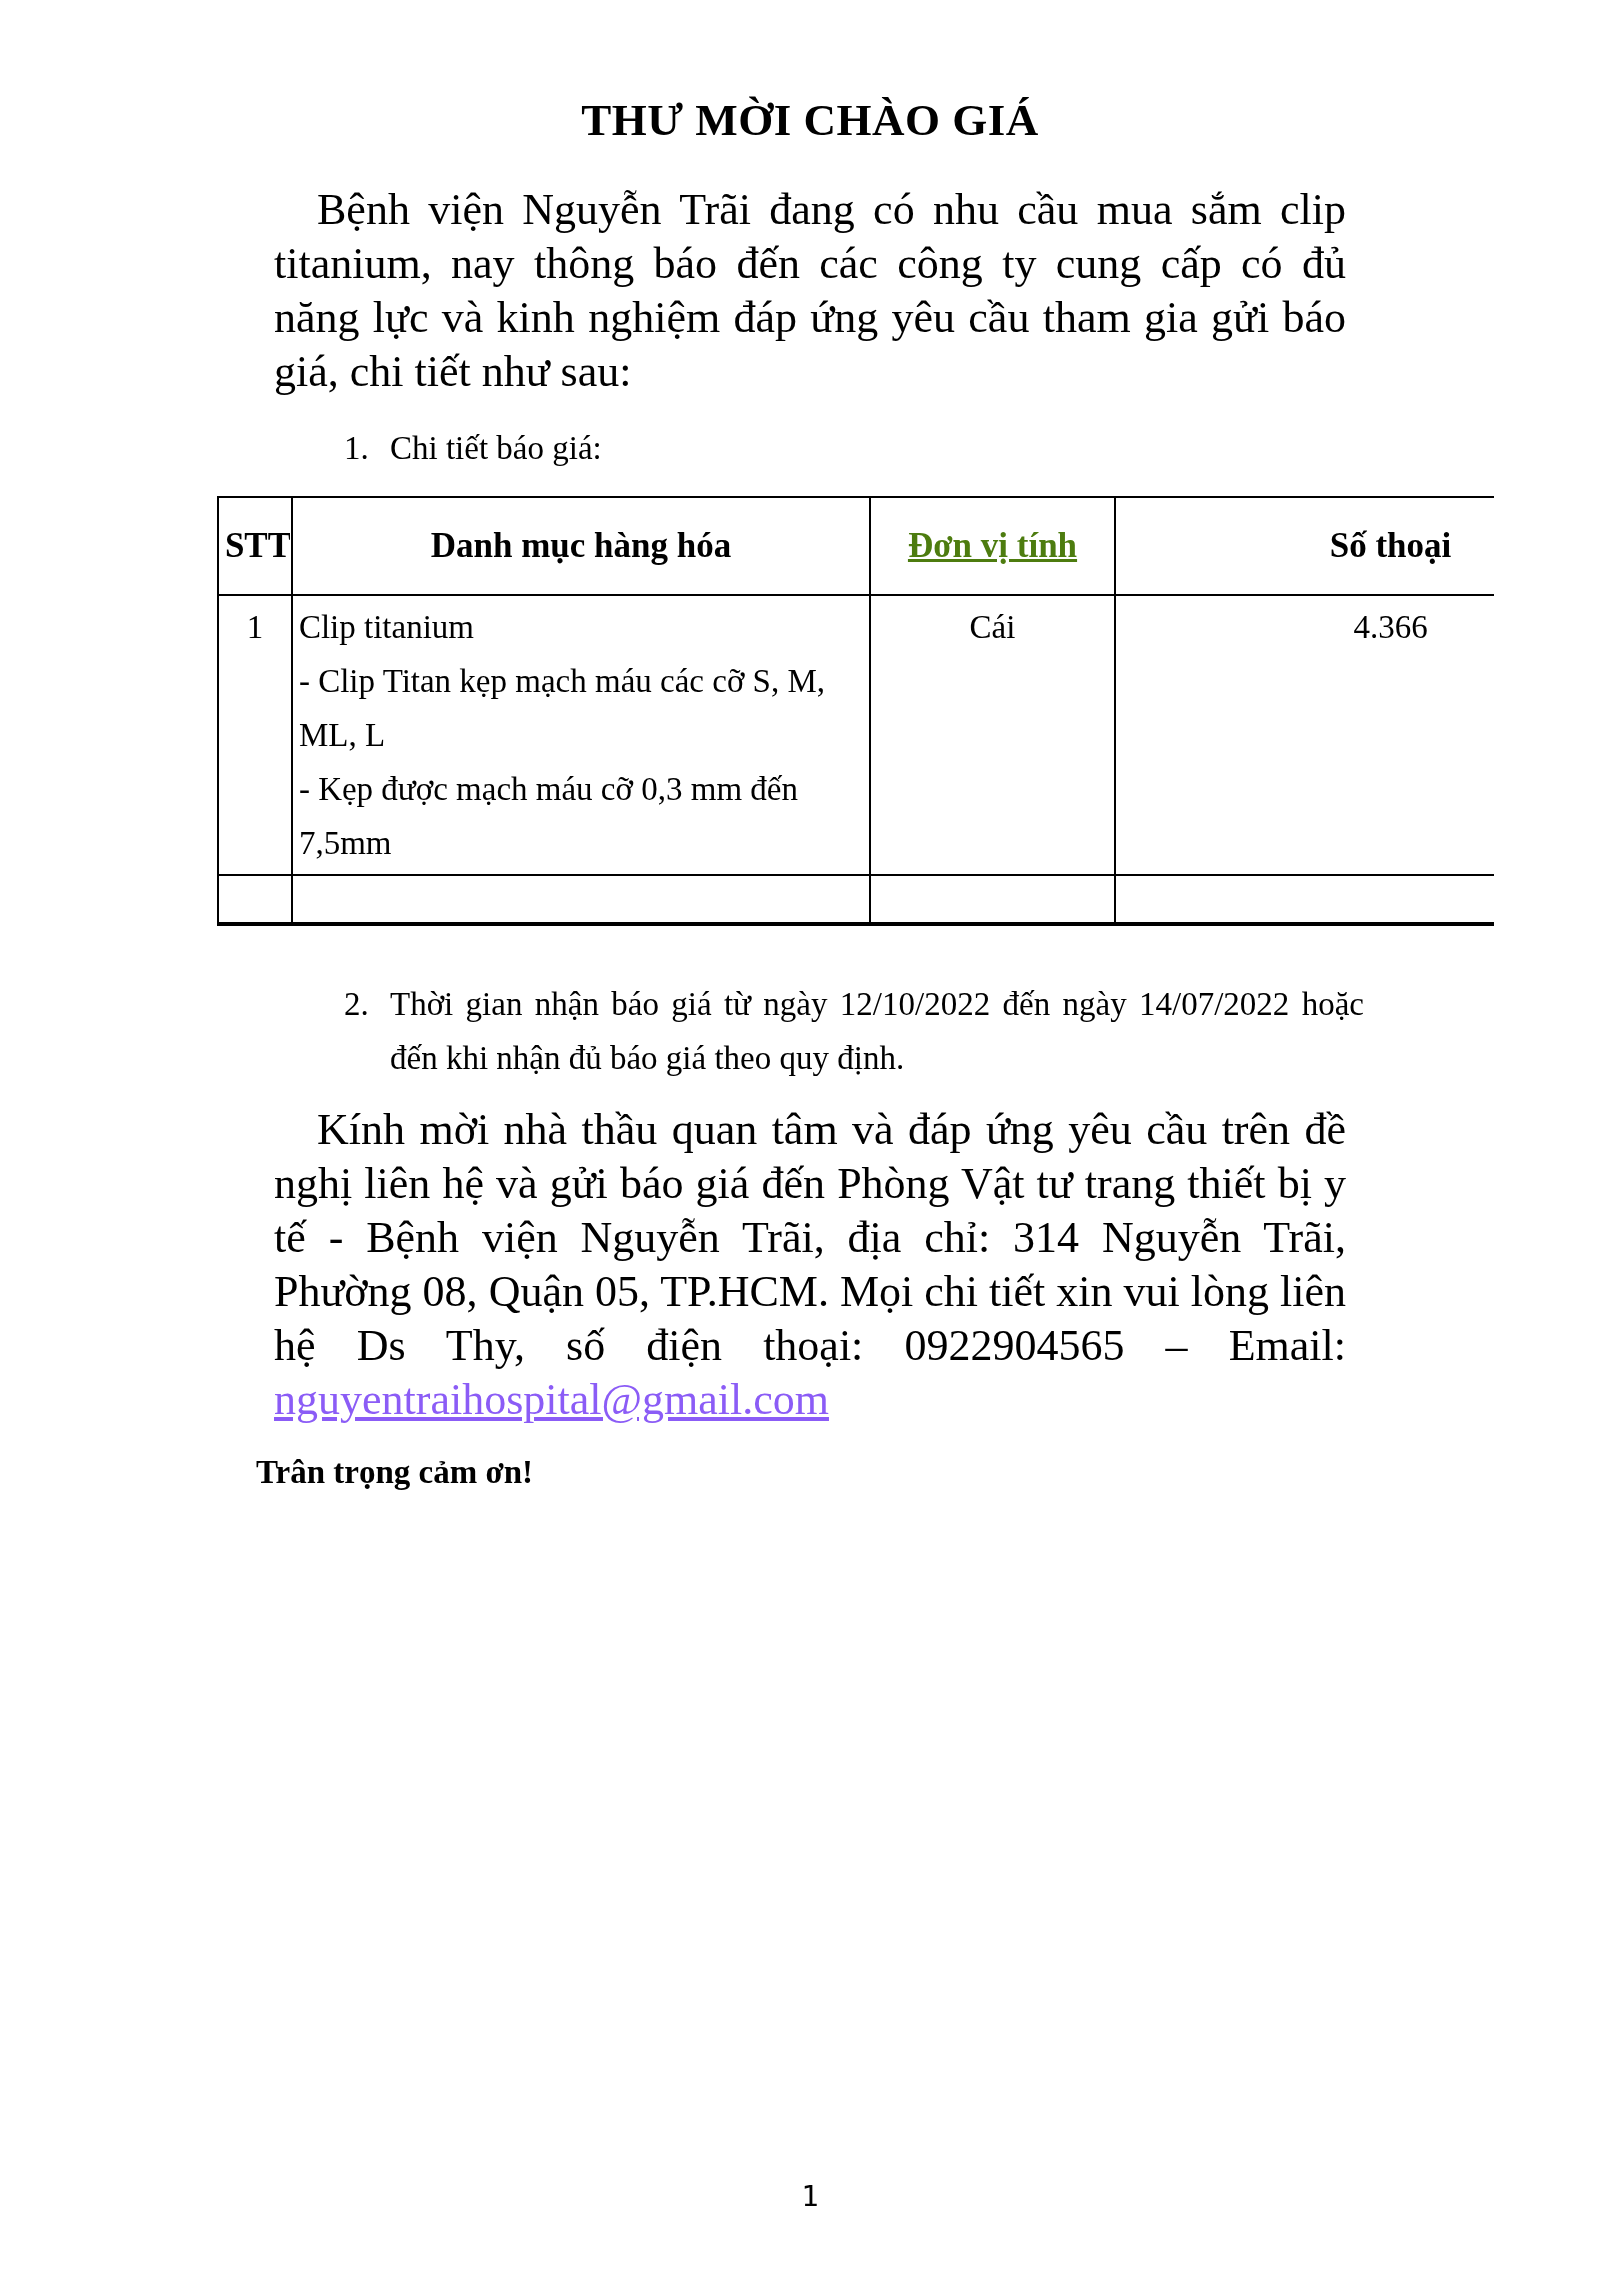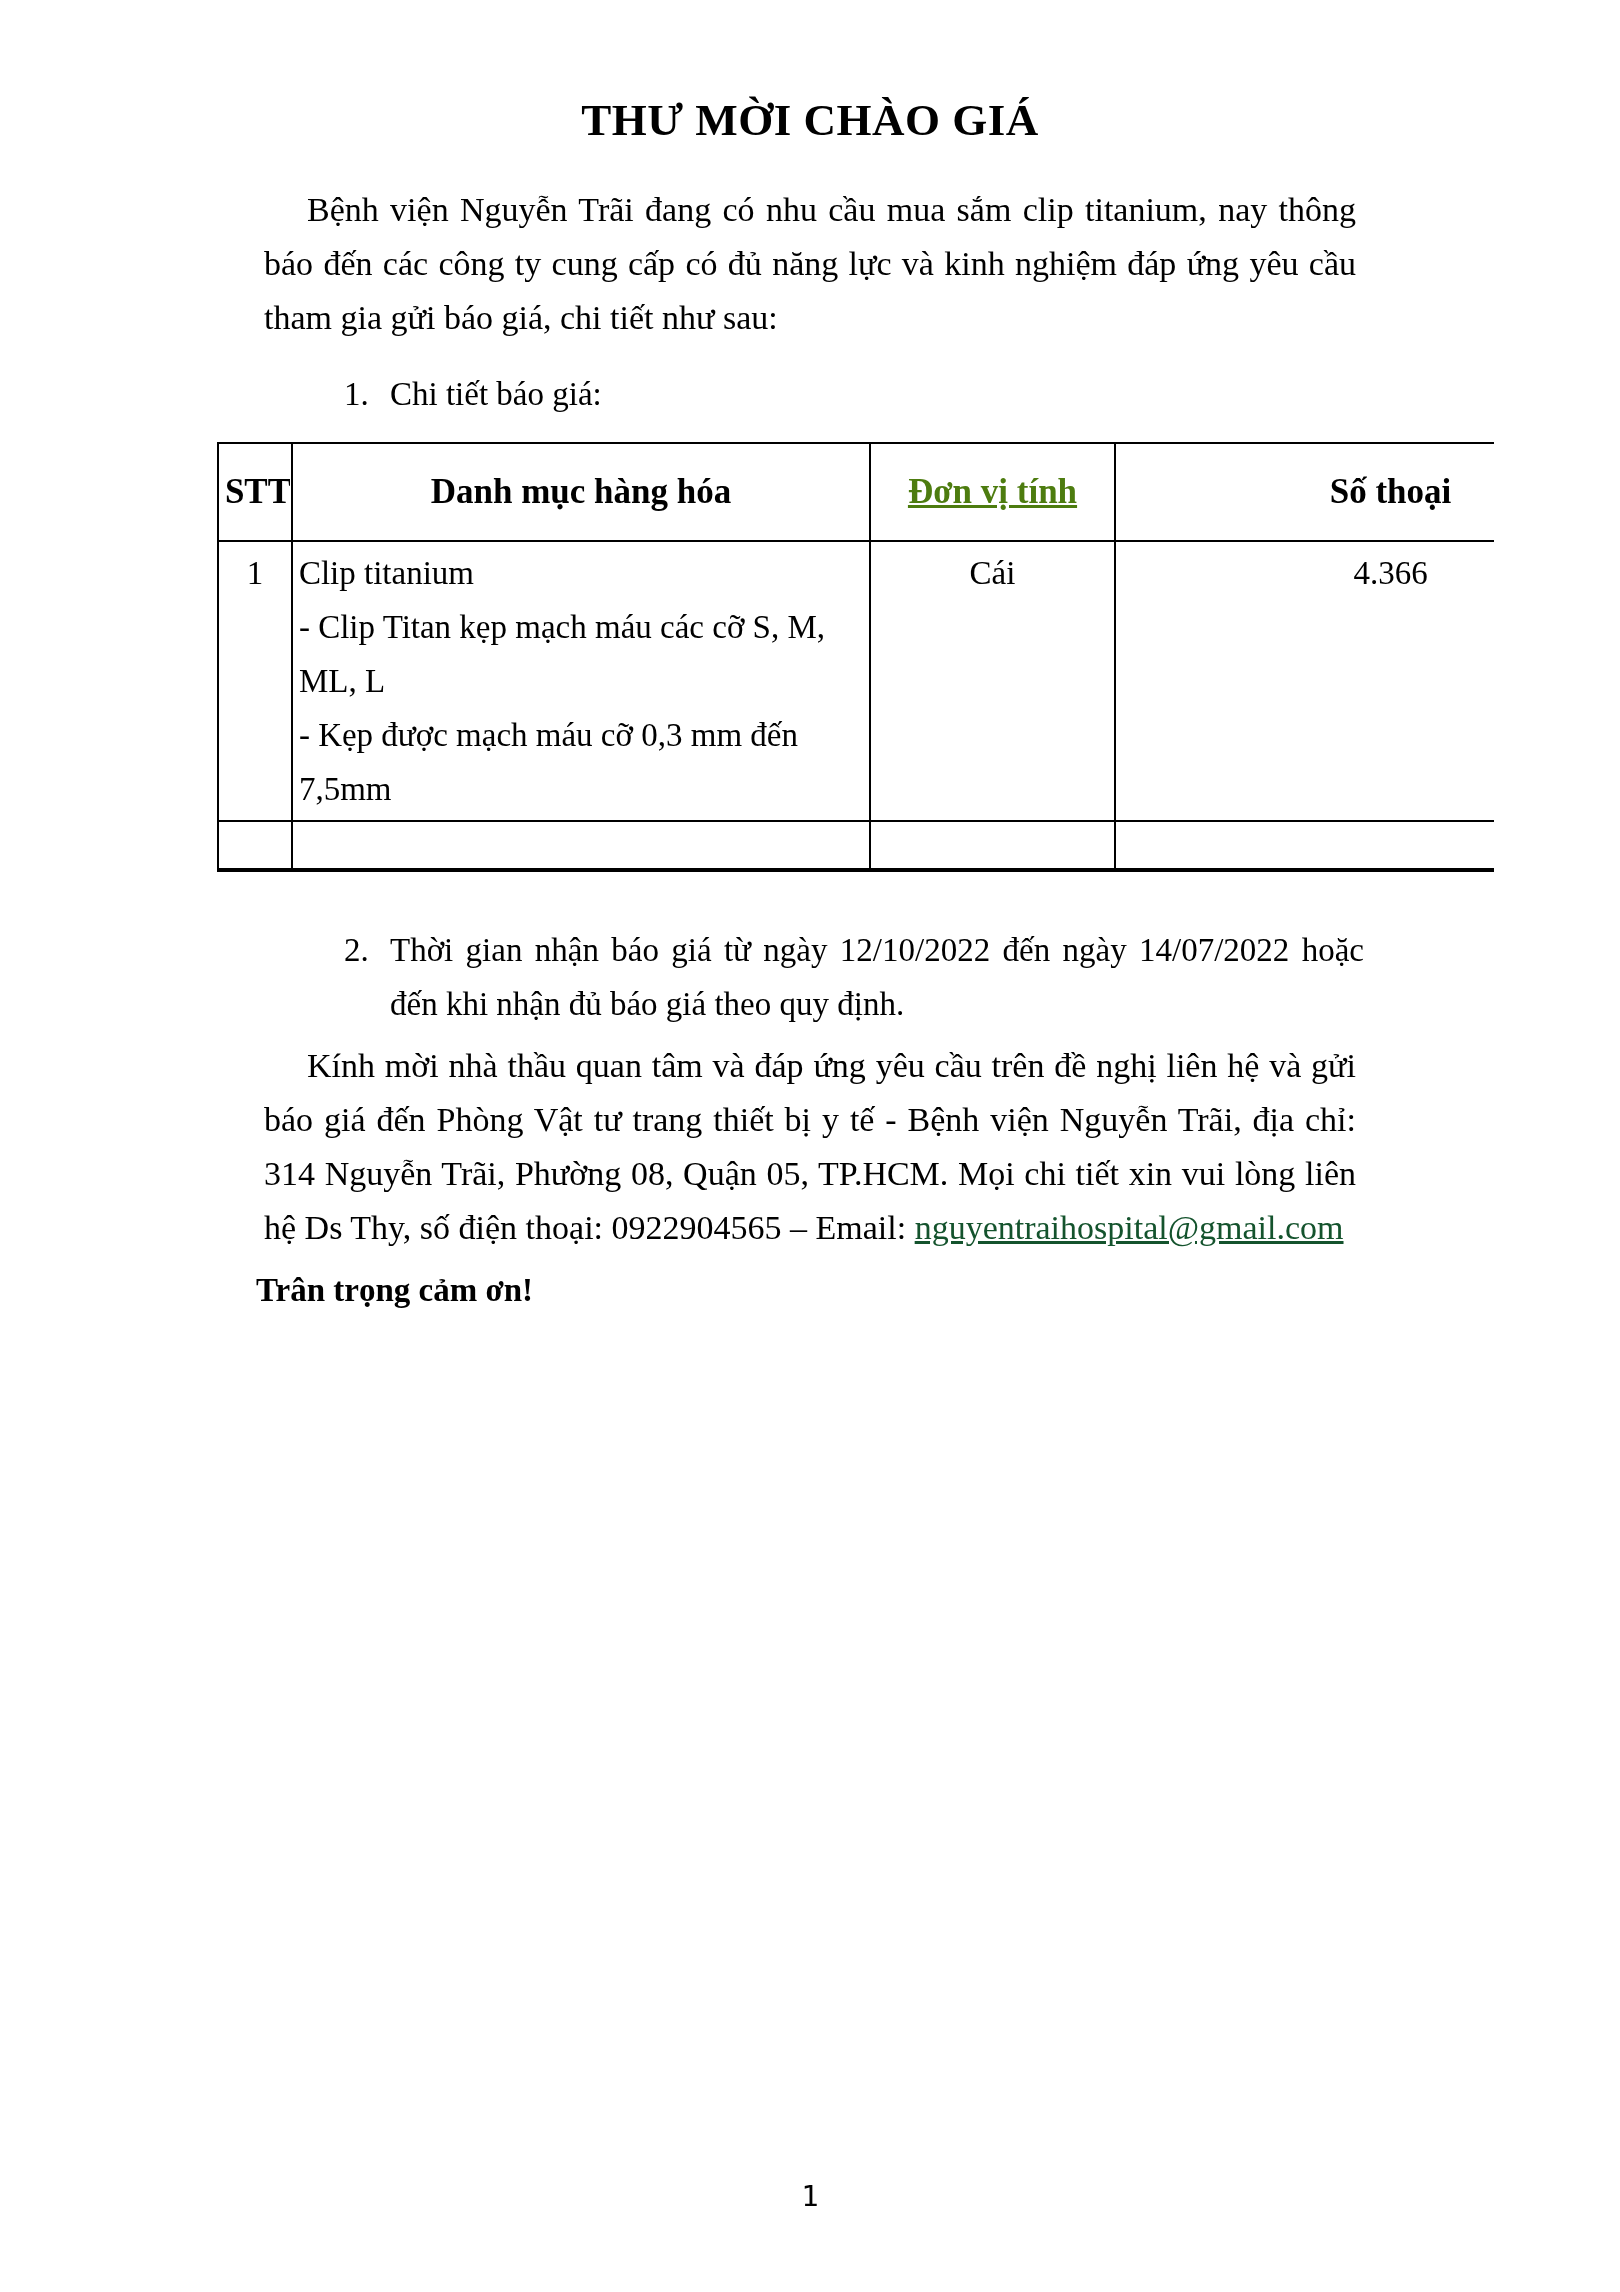--- a/index.html
+++ b/index.html
@@ -29,24 +29,24 @@
     margin: 0 0 37px 0;
   }
   .salutation {
     text-align: center;
     font-size: 36px;
     margin: 0 0 47px 0;
   }
   .salutation .greet-label { text-decoration: underline; }
   .salutation .recipient { font-weight: bold; }
   p.body-par {
-    font-size: 34px;
+    font-size: 44px;
     line-height: 54px;
     text-align: justify;
-    margin: 8px;
+    margin: 18px;
   }
   p.indent-first { text-indent: 43px; }
   .list-item {
     display: flex;
     margin-left: 88px;
     font-size: 33px;
     line-height: 54px;
     margin-top: 21.6px;
   }
   .list-item .num {
@@ -84,21 +84,21 @@
   col.c-unit { width: 245px; }
   col.c-qty  { width: 551px; }
   tr.hdr-row   { height: 98px; }
   tr.data-row  { height: 218px; }
   tr.empty-row { height: 49px; }
   td.cell-top    { vertical-align: top; }
   td.cell-center { text-align: center; }
   .unit-muted { color: #4d7c0f; text-decoration: underline; }
   .item-line { display: block; }
   a.email-link {
-    color: #14532d;
+    color: #8b5cf6;
     text-decoration: underline;
     cursor: pointer;
   }
   .closing {
     font-size: 33px;
     font-weight: bold;
     line-height: 54px;
     margin: 0;
   }
   .block-gap-after-table { margin-top: 51px; }

